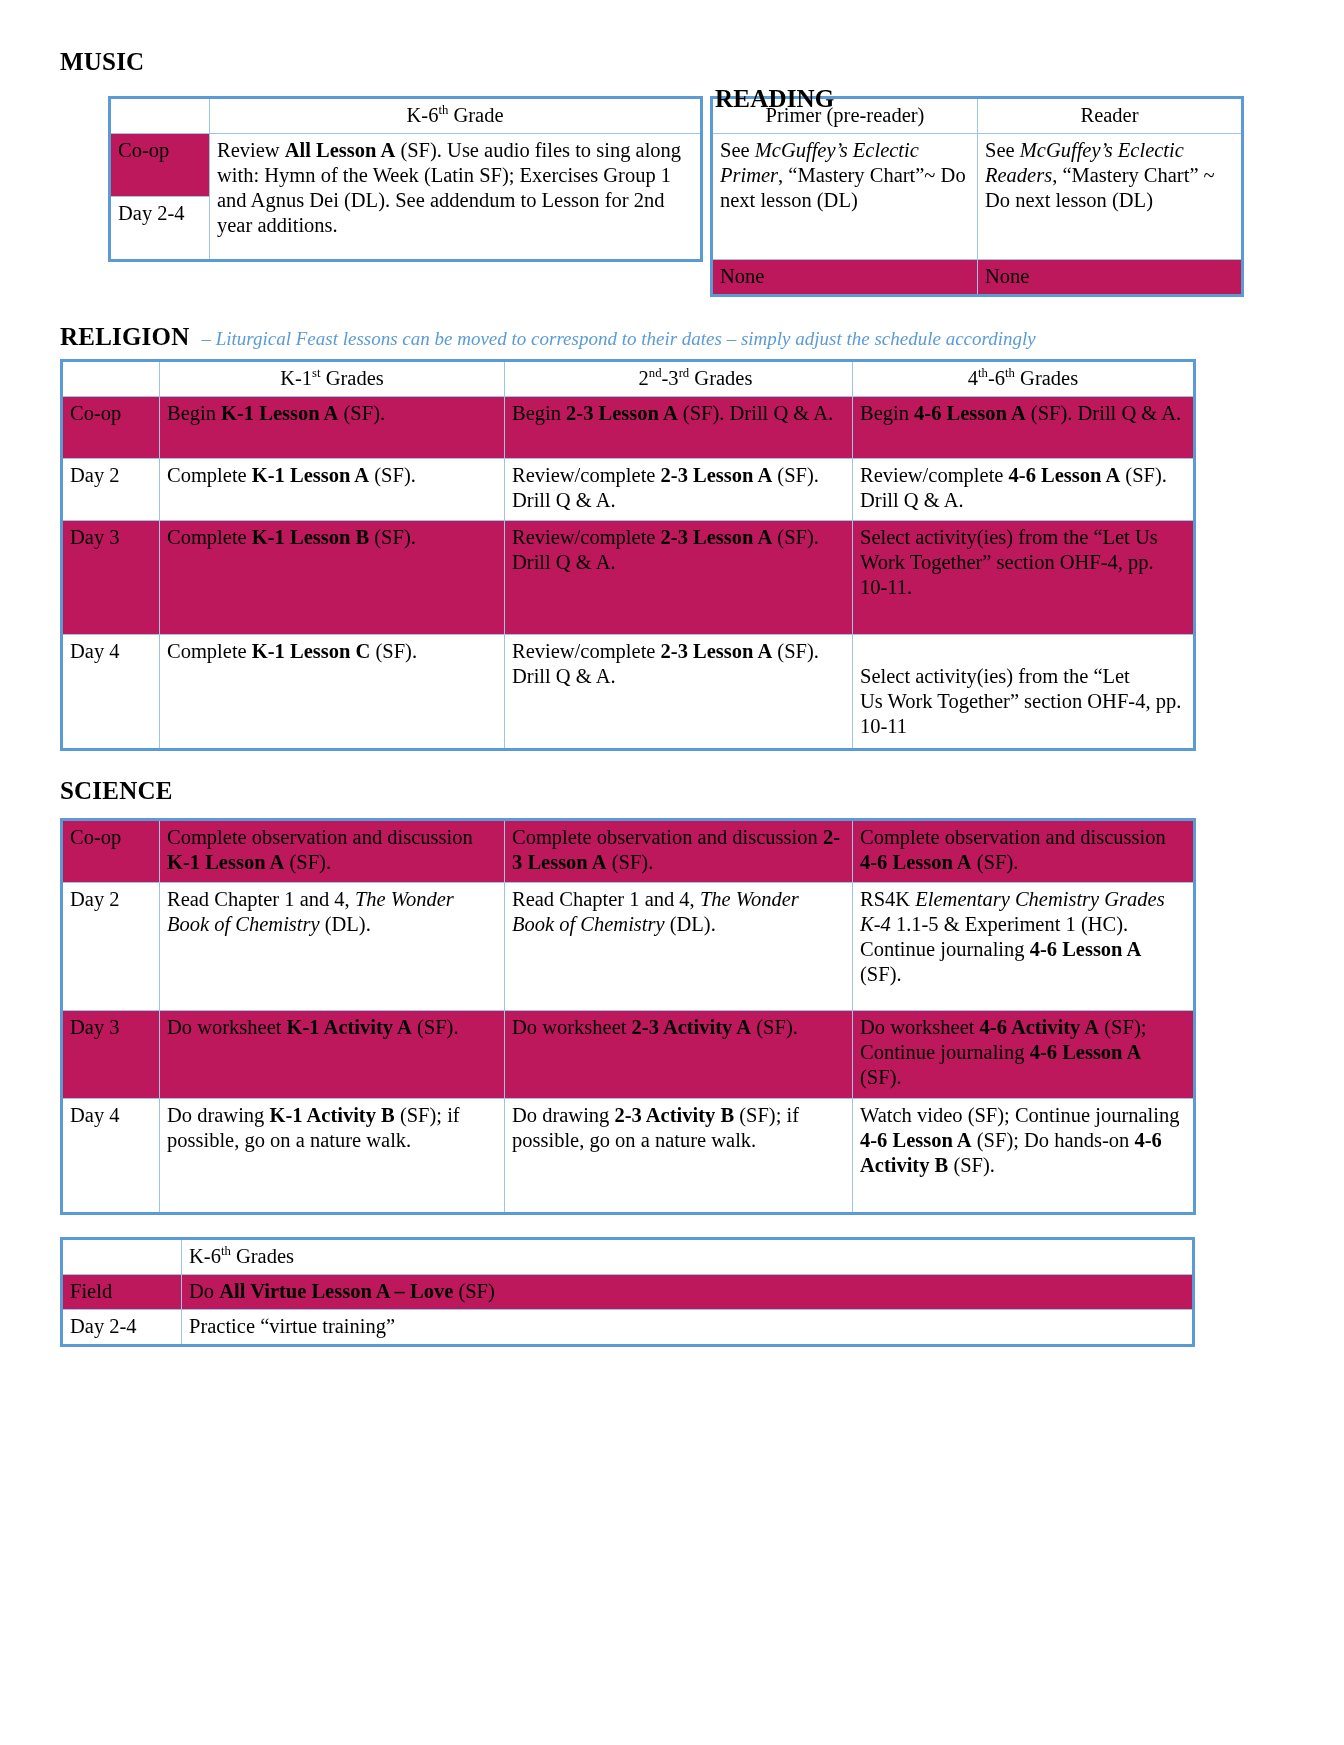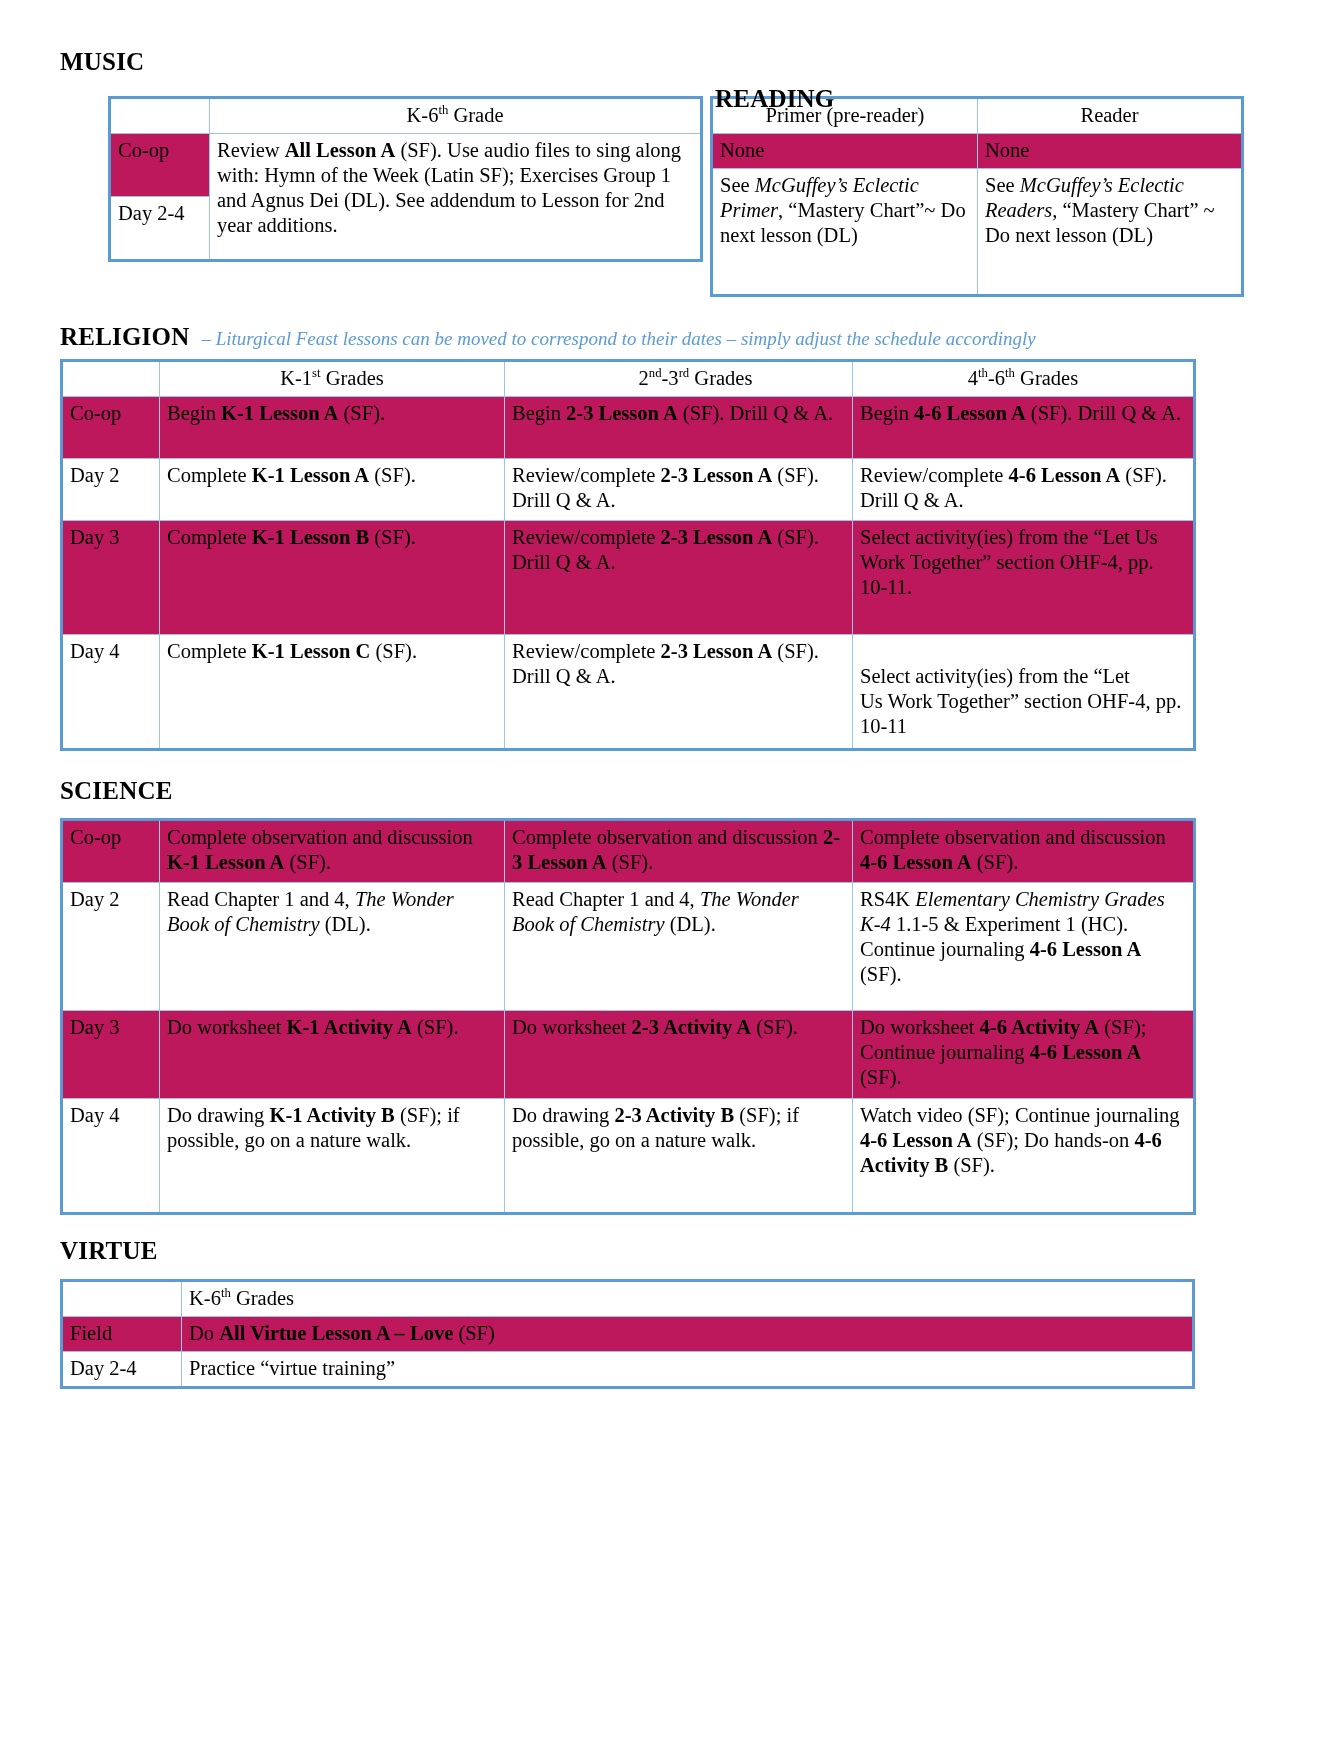--- a/index.html
+++ b/index.html
@@ -150,30 +150,30 @@
       <colgroup>
           <col class="r1">
           <col class="r2">
         </colgroup>
       <tbody>
           <tr>
         <td class="ctr blank" style="text-align:center;">Primer (pre-reader)</td>
         <td class="ctr blank" style="text-align:center;">Reader</td>
       </tr>
       <tr>
-        <td class="shade">None</td>
-        <td class="shade">None</td>
-      </tr>
-      <tr>
         <td class="blank" style="height:116px;">
           <span>See </span><i>McGuffey’s Eclectic Primer</i><span>, “Mastery Chart”~ Do next lesson (DL)</span>
         </td>
         <td class="blank">
           <span>See </span><i>McGuffey’s Eclectic Readers</i><span>, “Mastery Chart” ~ Do next lesson (DL)</span>
         </td>
+      </tr>
+      <tr>
+        <td class="shade">None</td>
+        <td class="shade">None</td>
       </tr>
     </tbody>
       </table>
 
   </div>
 
   <div class="gap-sec"></div>
 
   <div class="head-row">
     <div class="sec-head">RELIGION</div>
@@ -321,21 +321,20 @@
       </td>
       <td class="blank">
         <span>Watch video (SF); Continue journaling </span><b>4-6 Lesson A</b><span> (SF); Do hands-on </span><b>4-6 Activity B</b><span> (SF).</span>
       </td>
     </tr>
   </tbody>
     </table>
 
   <div class="gap-sec-sm"></div>
 
-  <div class="sec-head">VIRTUE</div>
 
   <table class="grid virtue-tbl">
     <colgroup>
         <col class="v1">
         <col>
       </colgroup>
     <tbody>
         <tr>
       <td class="blank"></td>
       <td class="blank">

